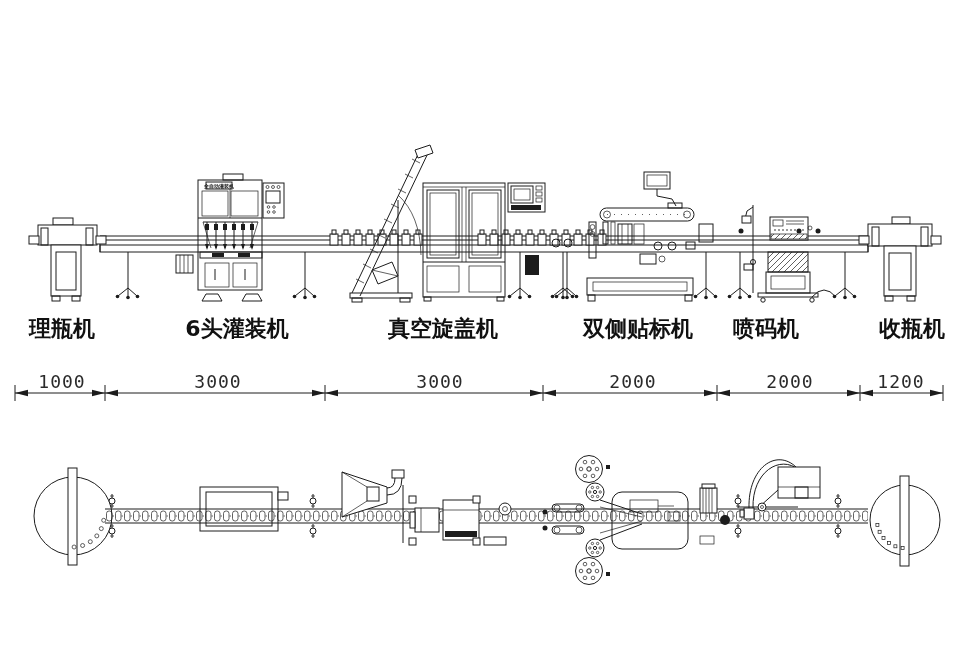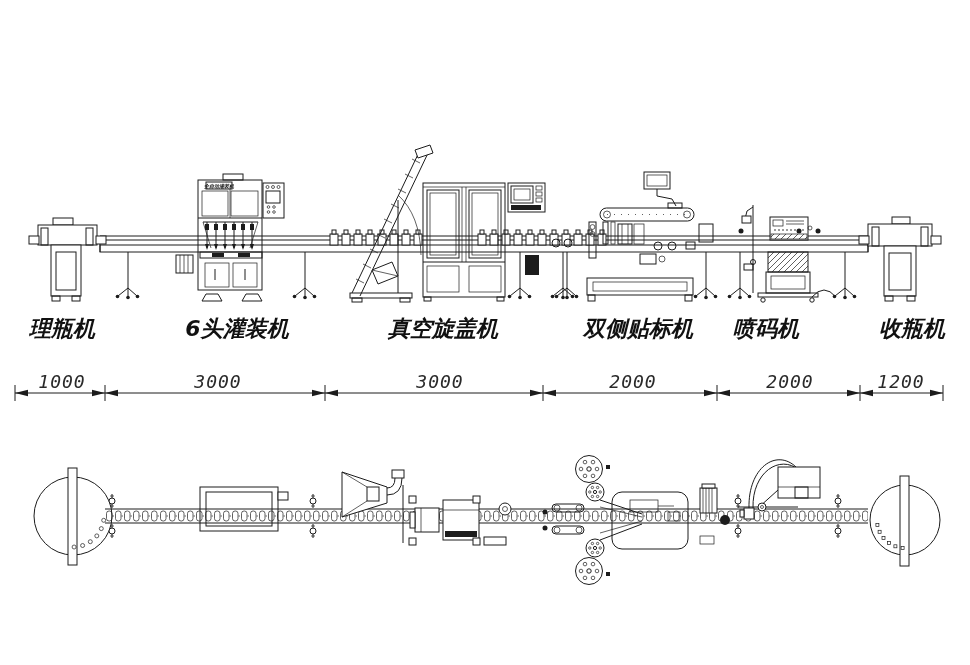--- a/index.html
+++ b/index.html
@@ -1,17 +1,17 @@
 <!DOCTYPE html>
 <html><head>
 <meta charset="utf-8">
 <style>
   html,body{margin:0;padding:0;background:#fff;}
   #stage{position:relative;width:970px;height:665px;background:#fff;overflow:hidden;
-         font-family:"DejaVu Sans",sans-serif;font-style:italic;}
+         font-family:"DejaVu Sans",sans-serif;}
   svg{display:block;}
   .ln{fill:none;stroke:#1c1c1c;stroke-width:1;}
   .th{fill:none;stroke:#1c1c1c;stroke-width:0.7;}
   .wh{fill:#ffffff;stroke:#1c1c1c;stroke-width:1;}
   .dk{fill:#1c1c1c;stroke:none;}
   .machine-label{font-family:"DejaVu Sans",sans-serif;font-size:22px;font-weight:700;
                  fill:#111;text-anchor:middle;}
   .dim-text{font-family:"DejaVu Sans Mono",monospace;font-size:18px;fill:#2a2a2a;
             text-anchor:middle;letter-spacing:1px;}
   .nameplate-text{font-family:"DejaVu Sans",sans-serif;font-size:5px;font-weight:700;

